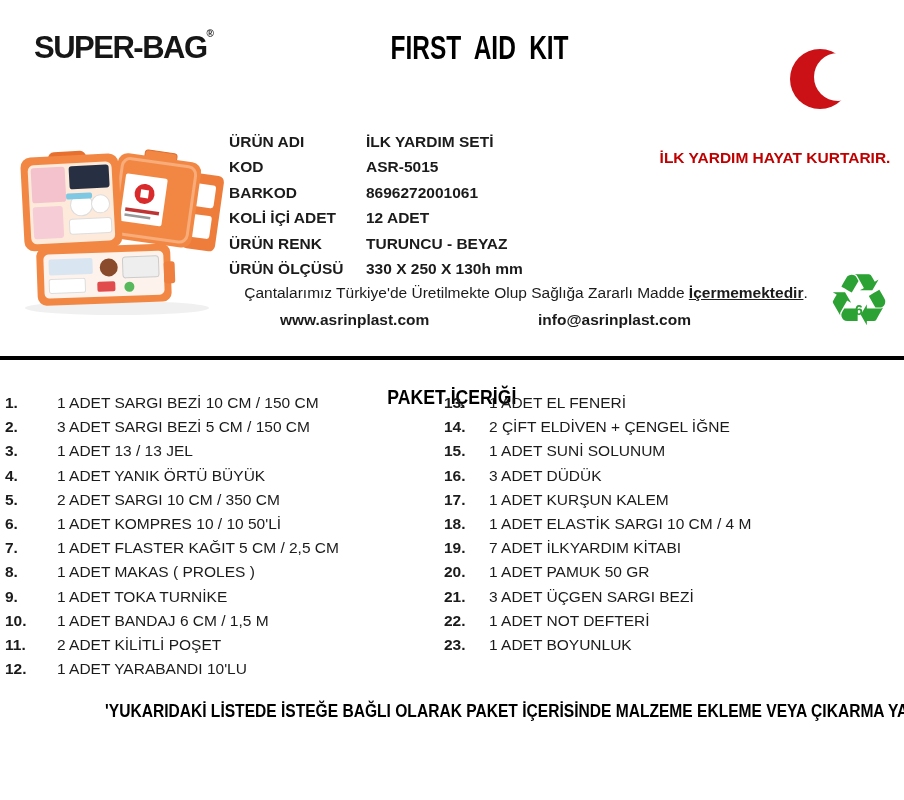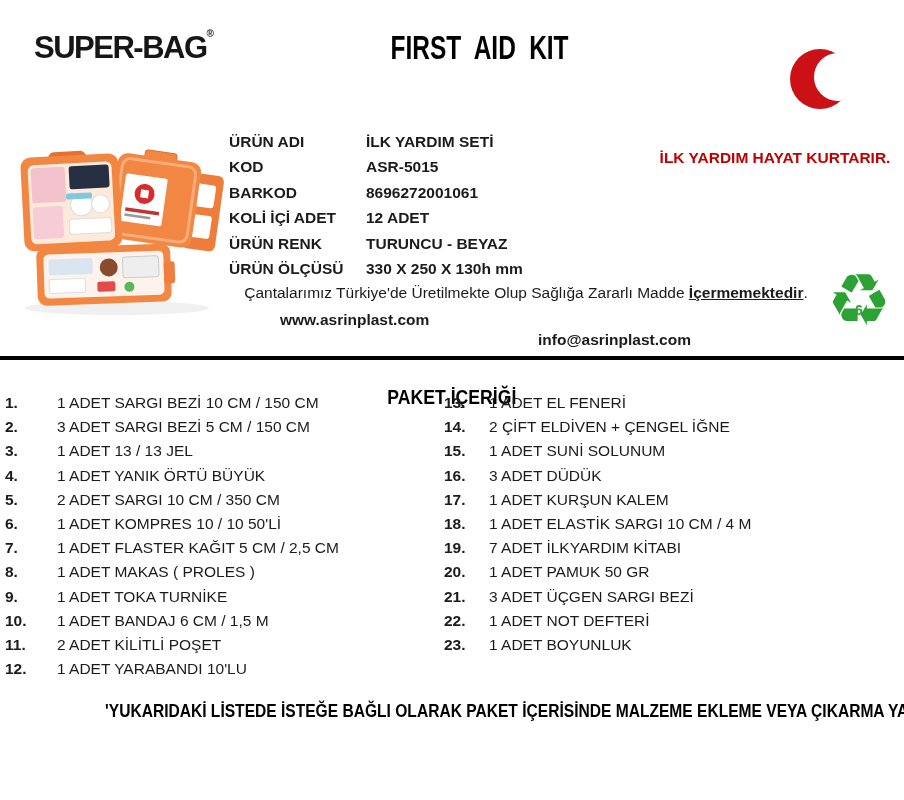--- a/index.html
+++ b/index.html
@@ -35,21 +35,21 @@
   .slogan {
     position: absolute; left: 645px; top: 149px; width: 260px;
     text-align: center; font-weight: bold; font-size: 15.5px; color: #c00000;
   }
   .note {
     position: absolute; left: 226px; top: 284px; width: 600px;
     text-align: center; font-size: 15.5px; color: #1b1b1b;
   }
   .note .hl { font-weight: bold; text-decoration: underline; margin-top: 15px; }
   .site-www  { position: absolute; left: 280px; top: 311px; font-weight: bold; font-size: 15.5px; }
-  .site-mail { position: absolute; left: 538px; top: 311px; font-weight: bold; font-size: 15.5px; margin-top: 20px; }
+  .site-mail { position: absolute; left: 538px; top: 311px; font-weight: bold; font-size: 15.5px; }
 
   .recycle { position: absolute; left: 820px; top: 258px; width: 78px; height: 86px; color: #2ca235; }
   .recycle .glyph { display: block; font-size: 72px; line-height: 84px; text-align: center; }
   .recycle .num {
     position: absolute; left: 50%; top: 44px; transform: translateX(-50%);
     font-size: 14px; font-weight: bold; color: #2ca235;
   }
 
   
   .divider { position: absolute; left: 0; top: 356px; width: 904px; height: 4px; background: #000; }

